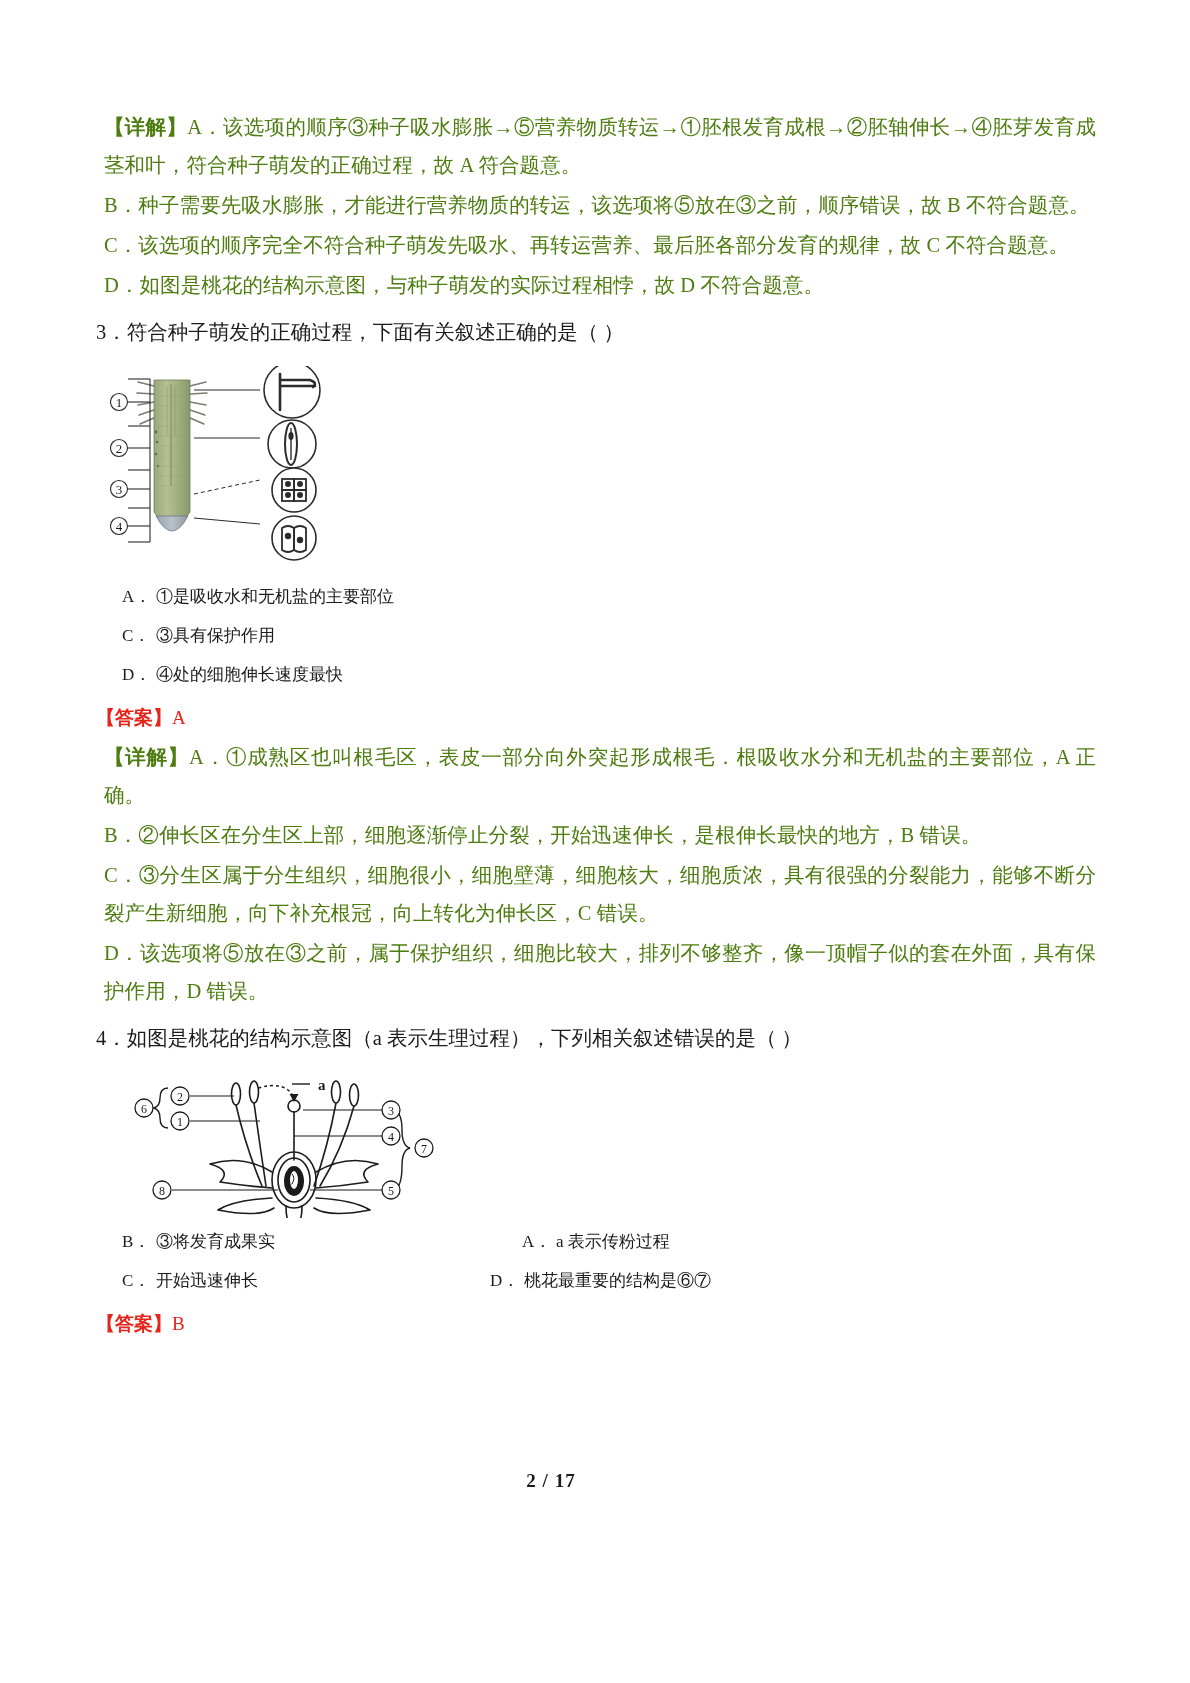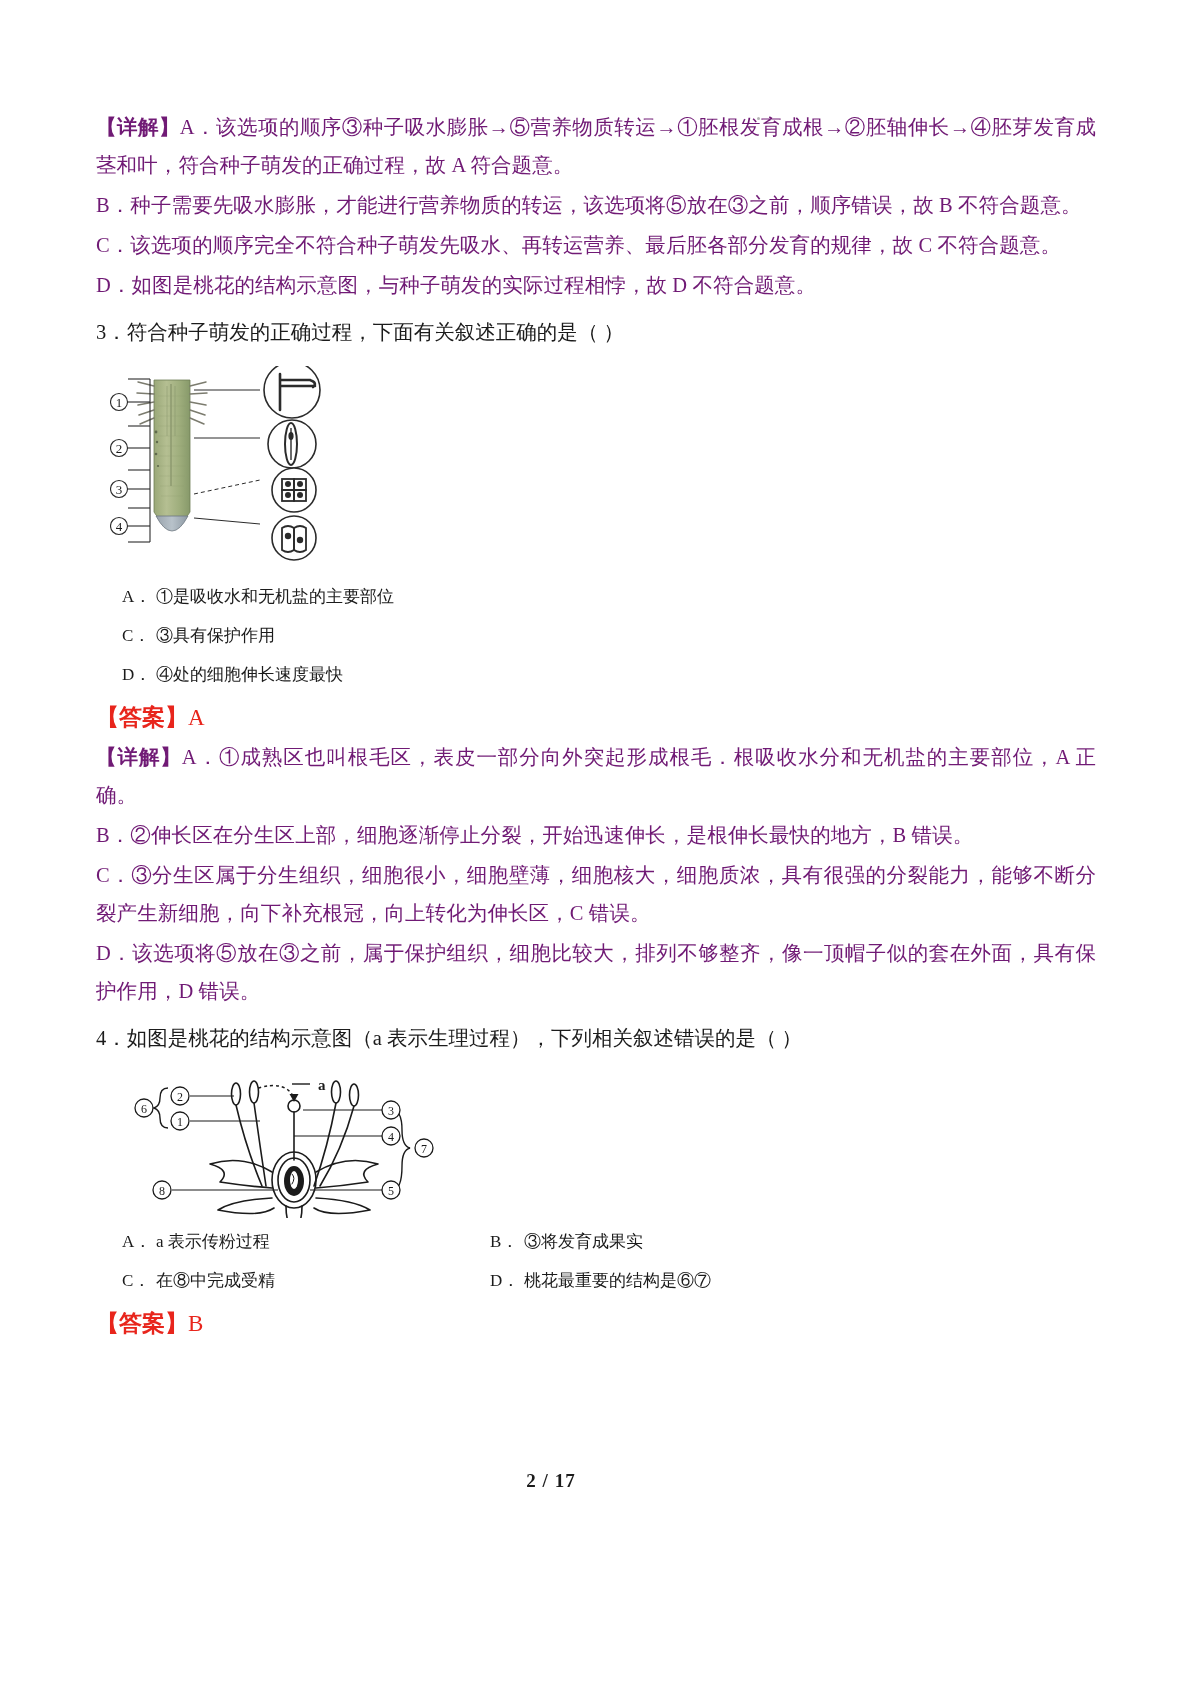--- a/index.html
+++ b/index.html
@@ -25,24 +25,24 @@
     position: absolute;
     left: 96px;
     top: 108px;
     width: 1000px;
   }
 
   
   .para {
     font-size: 20.5px;
     line-height: 38px;
-    color: #701a75;
+    color: #4d7c0f;
     text-align: justify;
     text-justify: inter-ideograph;
-    margin: 0 0 2px 0;
+    margin: 0 0 2px 8px;
     letter-spacing: 0.1px;
   }
   .tag {
     font-weight: bold;
   }
   .q-line {
     font-size: 20.5px;
     line-height: 40px;
     color: #1b1b1b;
     margin: 8px 0 2px 0;
@@ -55,21 +55,21 @@
     line-height: 39px;
     color: #1b1b1b;
     margin: 0;
     padding-left: 26px;
   }
   .opt .lab {
     display: inline-block;
     min-width: 34px;
   }
   .ans {
-    font-size: 23px;
+    font-size: 19px;
     line-height: 40px;
     color: #e8251c;
     margin: 4px 0 0 0;
   }
   .two-col {
     display: flex;
     padding-left: 26px;
   }
   .two-col .opt {
     padding-left: 0;
@@ -332,25 +332,25 @@
             <text x="277" y="126.5">5</text>
           <circle cx="310" cy="80" r="9" fill="#fff" stroke="#1b1b1b" stroke-width="1.3"></circle>
             <text x="310" y="84.5">7</text>
           <circle cx="48" cy="122" r="9" fill="#fff" stroke="#1b1b1b" stroke-width="1.3"></circle>
             <text x="48" y="126.5">8</text>
         </g>
       </svg>
     </div>
 
     <div class="two-col">
+      <p class="opt c2"><span class="lab">B．</span><span>③将发育成果实</span></p>
       <p class="opt c1"><span class="lab">A．</span><span>a 表示传粉过程</span></p>
-      <p class="opt c2"><span class="lab">B．</span><span>③将发育成果实</span></p>
     </div>
     <div class="two-col">
-      <p class="opt c1"><span class="lab">C．</span><span>在⑧中完成受精</span></p>
+      <p class="opt c1"><span class="lab">C．</span><span>开始迅速伸长</span></p>
       <p class="opt c2"><span class="lab">D．</span><span>桃花最重要的结构是⑥⑦</span></p>
     </div>
 
     <p class="ans"><span class="tag">【答案】</span><span>B</span></p>
 
   </div>
 
   <div class="footer">2 / 17</div>
 
 </div>

